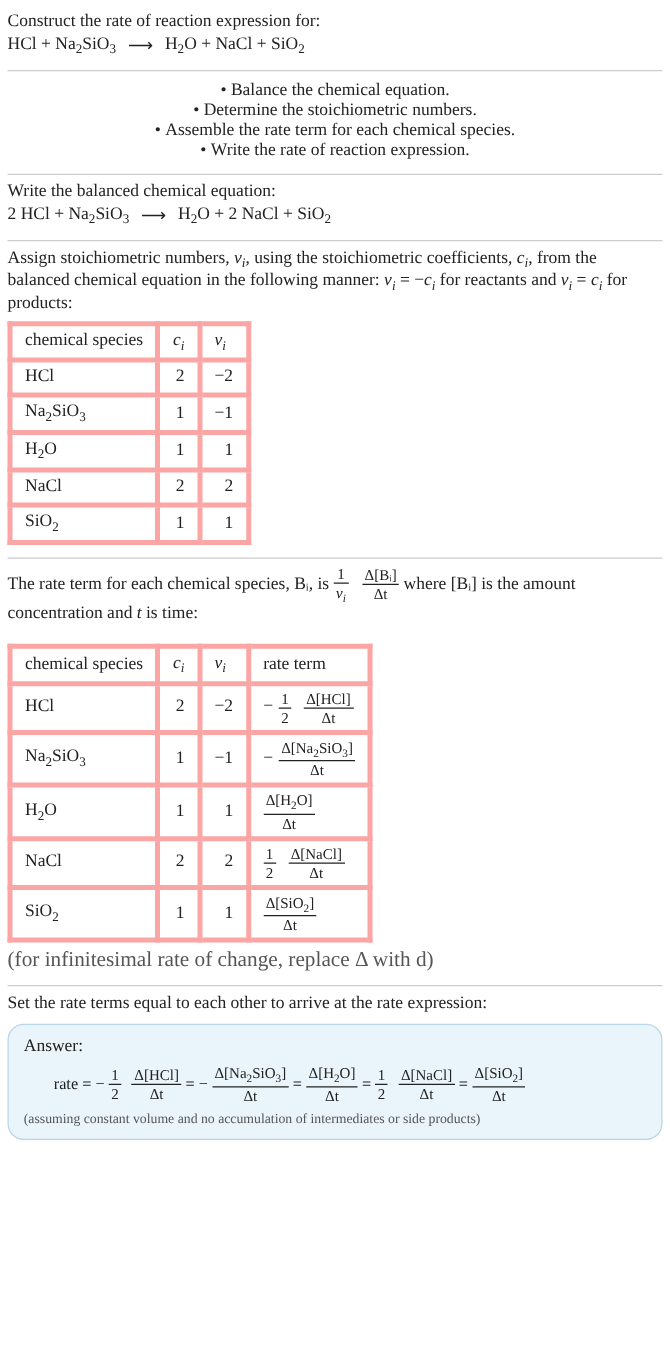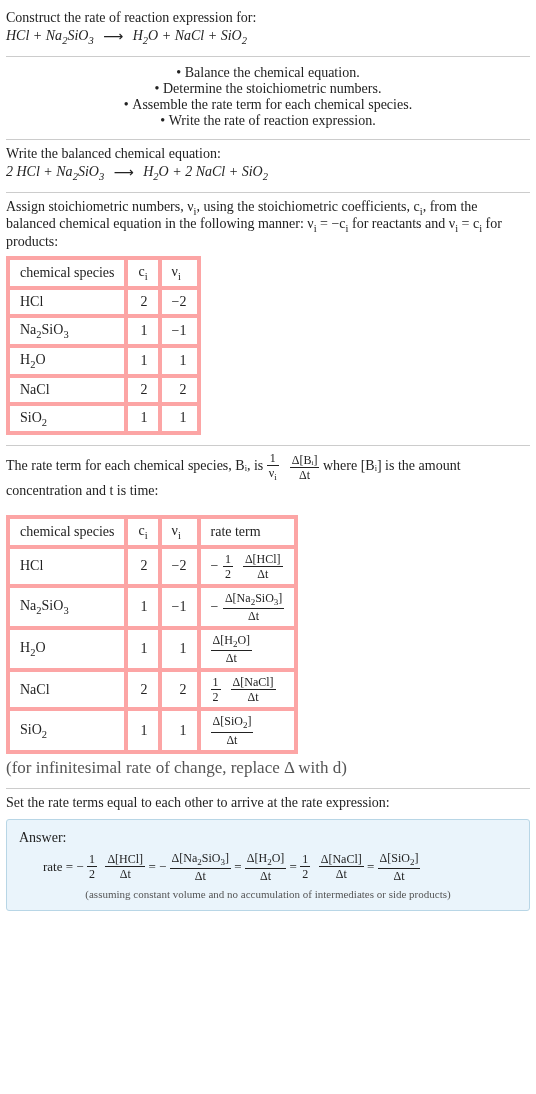--- a/index.html
+++ b/index.html
@@ -11,26 +11,26 @@
     background: #fff;
     width: 536px;
   }
   .container { padding: 4px 6px; }
   .section { padding: 6px 0 10px 0; }
   hr.sep {
     border: none;
     border-top: 1px solid #ccc;
     margin: 0;
   }
-  .species { font-family: Georgia, serif; font-style: italic; }
+  .species { font-family: Georgia, serif; }
   sub { font-size: 0.75em; vertical-align: sub; }
   .arrow { display:inline-block; margin:0 6px; }
   .bullets { margin: 2px 0 0 0; padding:0; list-style:none;text-align:center; }
   .bullets li::before { content:"\2022\00a0"; }
-  .italic-var { }
+  .italic-var { font-style: italic; }
   table.data {
     border-collapse: collapse;
     margin-top: 6px;
   }
   table.data th, table.data td {
     border: 4px solid #fca5a5;
     padding: 4px 10px;
     font-weight: normal;
     text-align: left;
     white-space: nowrap;
@@ -42,27 +42,27 @@
     vertical-align: middle;
     font-size: 12px;
     line-height: 1;
   }
   .frac .num { display:block; padding:0 2px 1px 2px; }
   .frac .den { display:block; border-top:1px solid #222; padding:1px 2px 0 2px; }
   .small-note { font-size: 17px; color:#555; margin-top:4px;}
   .answer-box {
     background: #eaf4fb;
     border: 1px solid #b8d6e6;
-    border-radius: 3px;
+    border-radius: 13px;
     padding: 10px 12px;
     margin-top: 8px;
   }
   .answer-box .ans-label { margin-bottom:6px; }
   .answer-box .rate-line { padding-left: 24px; white-space: nowrap; font-size: 13px;}
-  .answer-box .subnote { font-size: 11px; color:#555; text-align:center; margin-top:6px;}
+  .answer-box .subnote { font-size: 11px; color:#555; text-align:left; margin-top:6px;}
   .rate-intro-line { margin-bottom:16px;}
   .eq-line { margin-top:2px;}
   .inline-mid { vertical-align: middle; }
   .neg { margin-right:1px;}
 </style>
 </head>
 <body>
 
 <div class="container">
 

